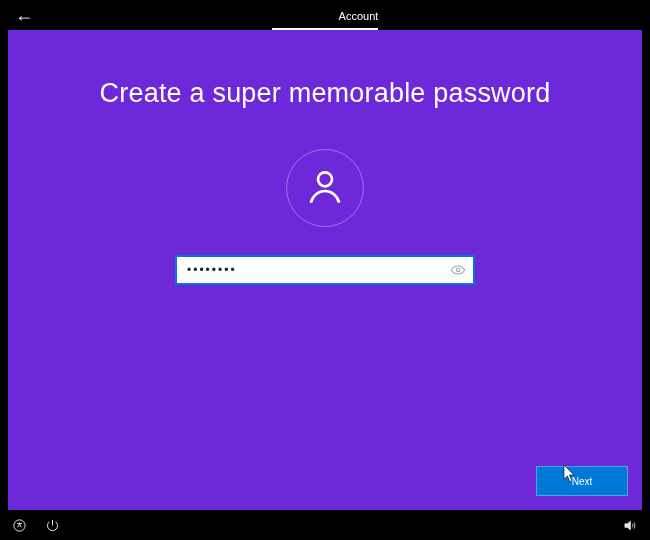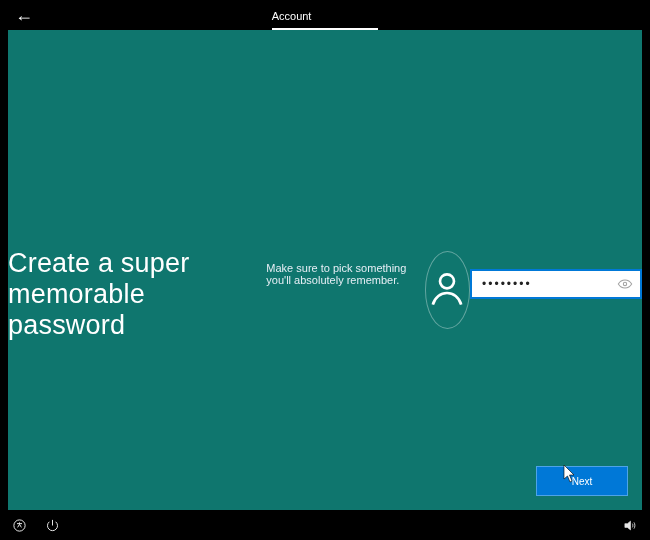--- a/index.html
+++ b/index.html
@@ -36,35 +36,35 @@
       display: flex;
       align-items: flex-end;
       height: 100%;
       width: 320px;
       top: 0;
     }
     .tab {
       color: #fff;
       font-size: 11px;
       padding: 8px 0 6px 0;
-      text-align: left;
+      text-align: right;
       flex: 1;
     }
     .tab.active {
       border-bottom: 2px solid #fff;
     }
     .main-panel {
       position: absolute;
       top: 30px;
       left: 8px;
       right: 8px;
       bottom: 30px;
-      background: #0f766e;
-      display: flex;
-      flex-direction: row;
+      background: #6d28d9;
+      display: flex;
+      flex-direction: column;
       align-items: center;
     }
     .heading {
       color: #fff;
       font-size: 27px;
       font-weight: 300;
       margin-top: 48px;
       letter-spacing: 0.2px;
     }
     .subheading {
@@ -183,21 +183,20 @@
   <span class="back-arrow">←</span>
   <div class="tab-area">
     <div class="tab"></div>
     <div class="tab active">Account</div>
     <div class="tab"></div>
   </div>
 </div>
 
 <div class="main-panel">
   <h1 class="heading">Create a super memorable password</h1>
-  <div class="subheading">Make sure to pick something you'll absolutely remember.</div>
 
   <div class="avatar-circle">
     <span>
       <svg viewBox="0 0 24 24" fill="none" stroke="#fff" stroke-width="1.6">
         <circle cx="12" cy="8" r="4.2"></circle>
         <path d="M3.5 22c1.2-4.5 4.8-7 8.5-7s7.3 2.5 8.5 7"></path>
       </svg>
     </span>
   </div>
 

